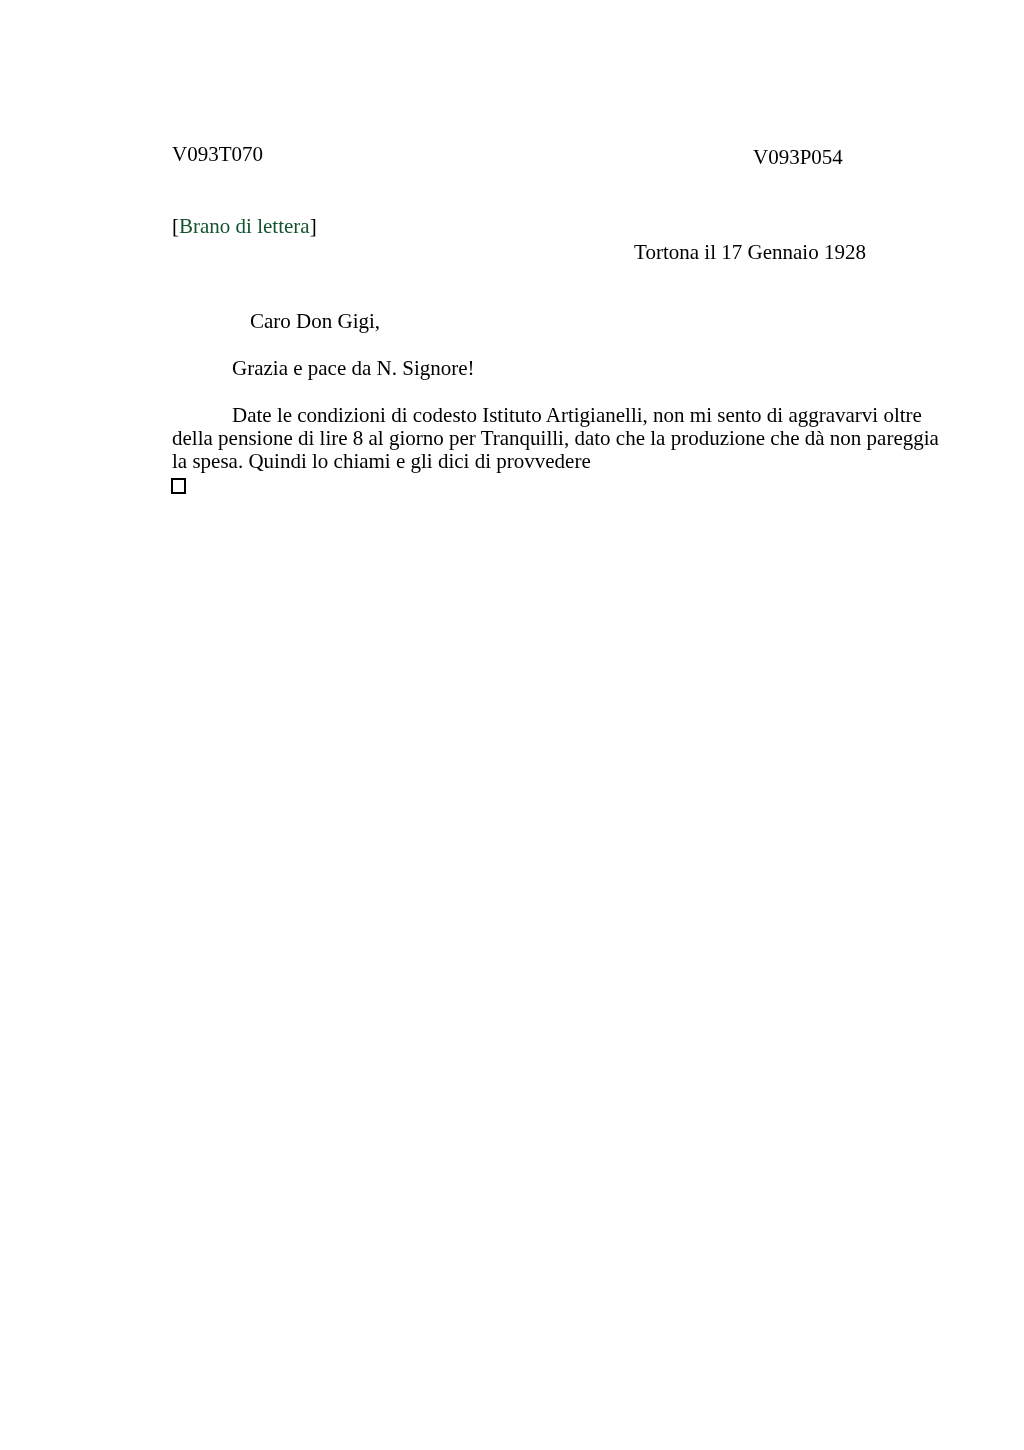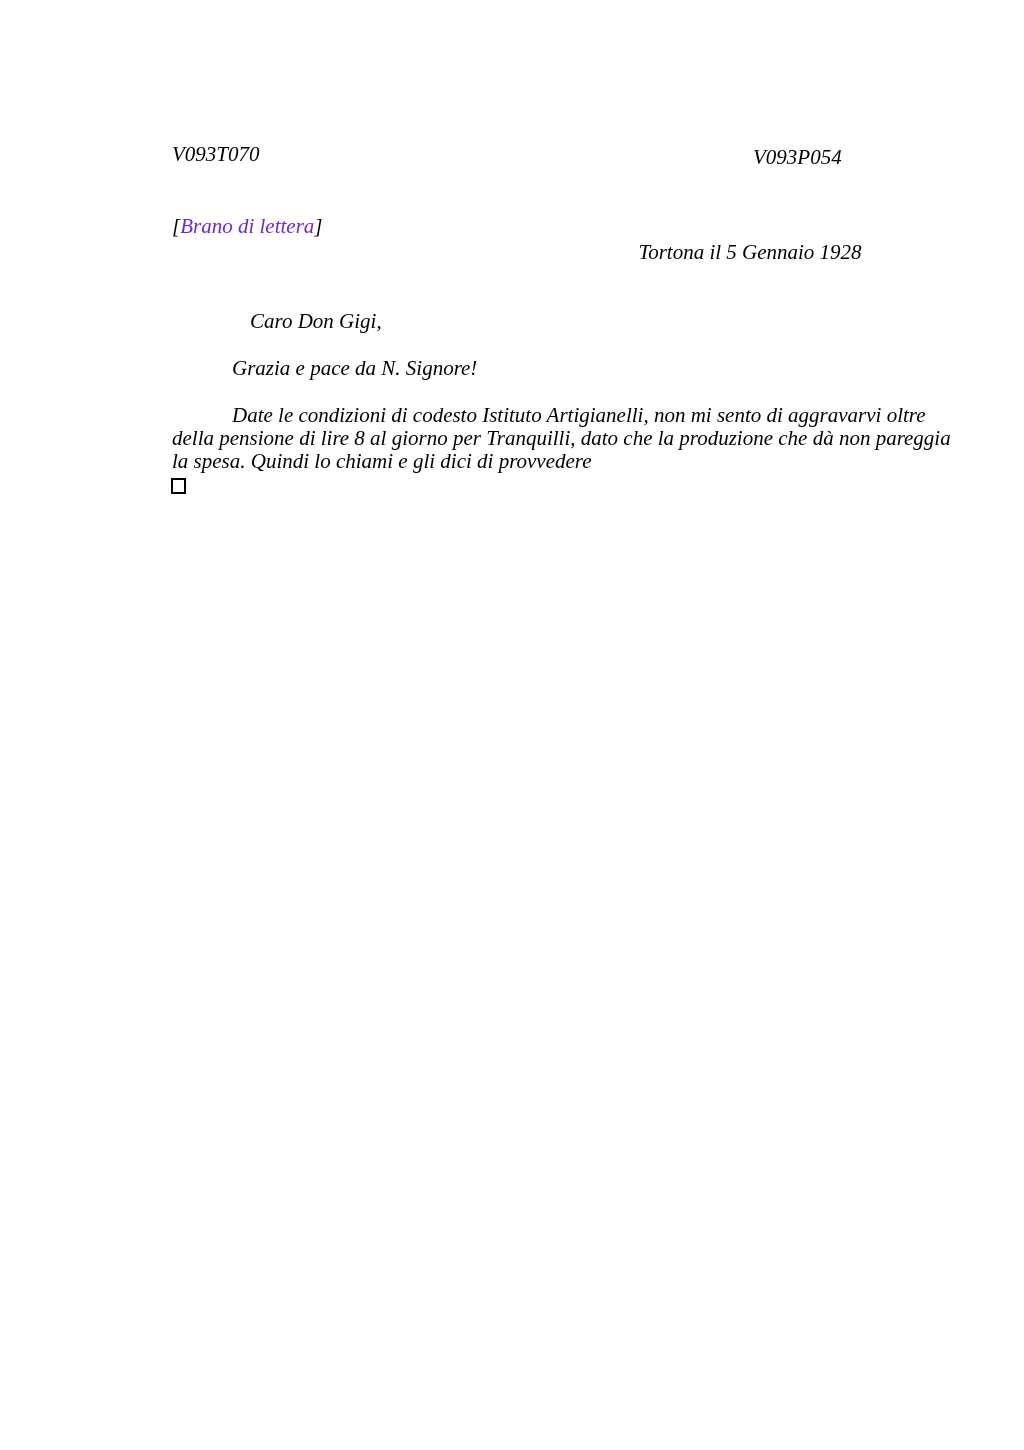--- a/index.html
+++ b/index.html
@@ -10,30 +10,29 @@
   .page {
     position: relative;
     width: 1024px;
     height: 1450px;
     background: #ffffff;
     font-family: "Liberation Serif", serif;
     font-size: 21px;
     line-height: 23px;
     color: #000000;
     overflow: hidden;
-    font-style: italic;
   }
   .abs { position: absolute; white-space: nowrap; }
 
   .header-left  { left: 172px; top: 143px; }
   .header-right { left: 753px; top: 146px; }
 
   .brano-line   { left: 172px; top: 215px; }
   .brano-line a {
-    color: #6d28d9;
+    color: #14532d;
     text-decoration: none;
     cursor: pointer;
   }
 
   .letterhead {
     left: 538px;
     top: 240px;
     width: 424px;
     text-align: center;
     line-height: 25px;
@@ -67,21 +66,21 @@
 
 <div class="page">
 
   <div class="abs header-left">V093T070</div>
 
   <div class="abs header-right">V093P054</div>
 
   <div class="abs brano-line"><span>[</span><a>Brano di lettera</a><span>]</span></div>
 
   <div class="abs letterhead">
-    <div>Tortona il 5 Gennaio 1928</div>
+    <div>Tortona il 17 Gennaio 1928</div>
   </div>
 
   <div class="abs salutation">Caro Don Gigi,</div>
 
   <div class="abs greeting">Grazia e pace da N. Signore!</div>
 
   <div class="abs body-par">
     <div class="line first">Date le condizioni di codesto Istituto Artigianelli, non mi sento di aggravarvi oltre</div>
     <div class="line">della pensione di lire 8 al giorno per Tranquilli, dato che la produzione che dà non pareggia</div>
     <div class="line">la spesa. Quindi lo chiami e gli dici di provvedere</div>

